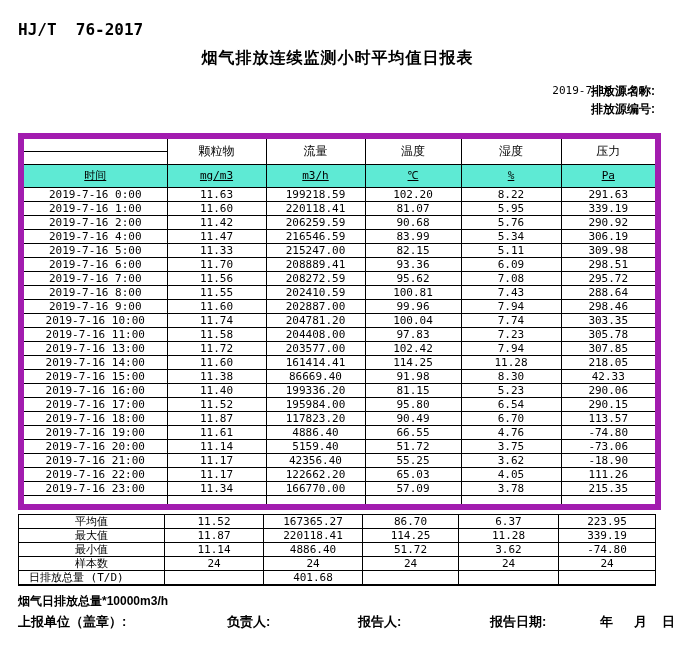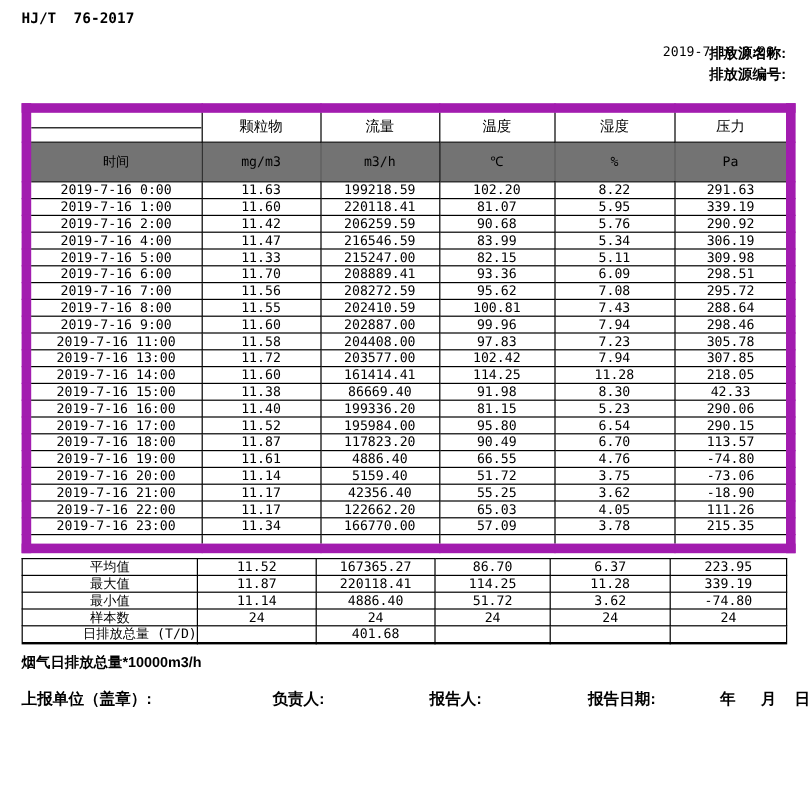--- a/index.html
+++ b/index.html
@@ -5,77 +5,78 @@
   * { margin:0; padding:0; box-sizing:border-box; }
   html,body { background:#fff; }
   body {
     width:675px; height:657px;
     font-family:"Liberation Sans", sans-serif;
     color:#000; overflow:hidden;
   }
   .page { position:relative; width:675px; height:657px; background:#fff; }
 
   .std {
-    margin:8px 0 0 18px;
-    font-size:12px; font-weight:bold;
+    margin:20px 0 0 18px;
+    font-size:16px; font-weight:bold;
     font-family:"DejaVu Sans Mono","Liberation Sans",monospace;
     white-space:pre;
   }
   .title {
     margin-top:9px; text-align:center;
     font-size:16px; font-weight:bold; letter-spacing:1px;
   }
   .meta { position:relative; margin:13px 20px 0 18px; height:38px; }
   .meta .m-line { font-size:12px; font-weight:bold; line-height:18px;text-align:right; }
   .meta .m-date {
     position:absolute; right:10px; top:2px;
     font-size:11px; font-weight:normal;
     font-family:"DejaVu Sans Mono",monospace;
   }
 
   table.rpt {
     margin-left:18px; border-collapse:collapse; table-layout:fixed;
     width:637px; font-size:11px;
     font-family:"DejaVu Sans Mono","Liberation Sans",monospace;
   }
-  table.rpt.main { margin-top:13px; border:8px solid #a21caf; }
+  table.rpt.main { margin-top:13px; border:6px solid #a21caf; }
   table.rpt.summary { margin-top:4px; border:1px solid #000; border-bottom-width:2px; }
   .rpt td, .rpt th {
     border:1px solid #000; text-align:center; vertical-align:middle;
     padding:0; height:13.5px; line-height:13px; font-weight:normal;
     overflow:hidden; white-space:nowrap;
   }
   .rpt .head-row td, .rpt .head-row th { height:28px; font-size:12px; }
   .split-cell { position:relative; }
   .split-cell .mid { position:absolute; left:0; right:0; top:50%; border-top:1px solid #000; }
-  .unit-row td { background:#737373; height:33px; }
+  .unit-row td { background:#5eead4; height:23px;text-decoration:underline; }
   .blank-row td { height:12px; }
-  td.sum-label.left { text-align:right; }
+  td.sum-label.left { text-align:left; padding-left:10px; }
 
   .note {
     margin:7px 0 0 18px;
     font-size:12px; font-weight:bold;
   }
-  .sign { position:relative; margin-top:13px; height:20px; font-size:13px; font-weight:bold; }
+  .sign { position:relative; margin-top:3px; height:20px; font-size:13px; font-weight:bold; }
   .sign span { position:absolute; top:0; white-space:nowrap; }
   .s-unit { left:18px; }
   .s-resp { left:227px; }
   .s-reporter { left:358px; }
   .s-date { left:490px; }
   .s-year { left:600px; }
   .s-month { left:634px; }
   .s-day { left:662px; }
 </style>
 </head>
 <body>
 
 <div class="page">
 
   <div class="std">HJ/T  76-2017</div>
 
+  <div class="title">烟气排放连续监测小时平均值日报表</div>
 
   <div class="meta">
     <div class="m-line">排放源名称:</div>
     <div class="m-line">排放源编号:</div>
     <div class="m-date">2019-7-16  0:00</div>
   </div>
 
   <table class="rpt main">
     <colgroup>
       <col style="width:146px">
@@ -172,20 +173,28 @@
         </tr>
         <tr>
           <td>2019-7-16  9:00</td>
           <td>11.60</td>
           <td>202887.00</td>
           <td>99.96</td>
           <td>7.94</td>
           <td>298.46</td>
         </tr>
         <tr>
+          <td>2019-7-16 10:00</td>
+          <td>11.74</td>
+          <td>204781.20</td>
+          <td>100.04</td>
+          <td>7.74</td>
+          <td>303.35</td>
+        </tr>
+        <tr>
           <td>2019-7-16 11:00</td>
           <td>11.58</td>
           <td>204408.00</td>
           <td>97.83</td>
           <td>7.23</td>
           <td>305.78</td>
         </tr>
         <tr>
           <td>2019-7-16 13:00</td>
           <td>11.72</td>

